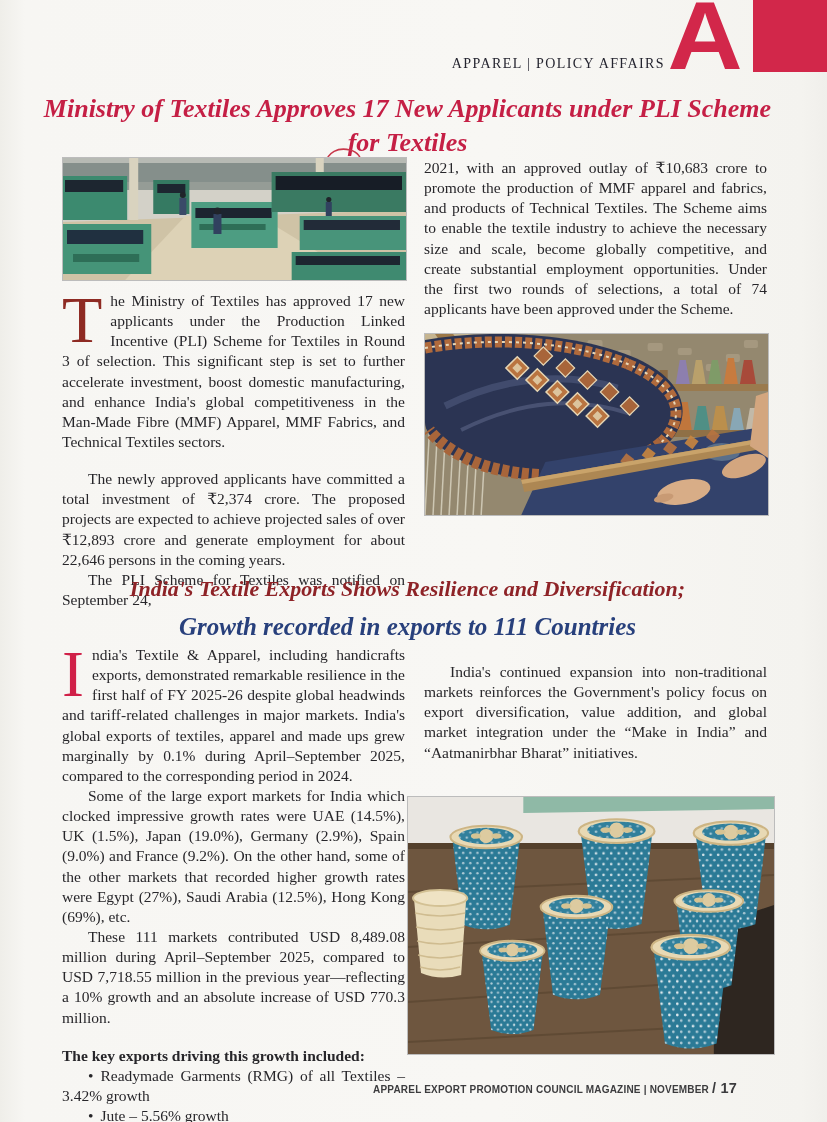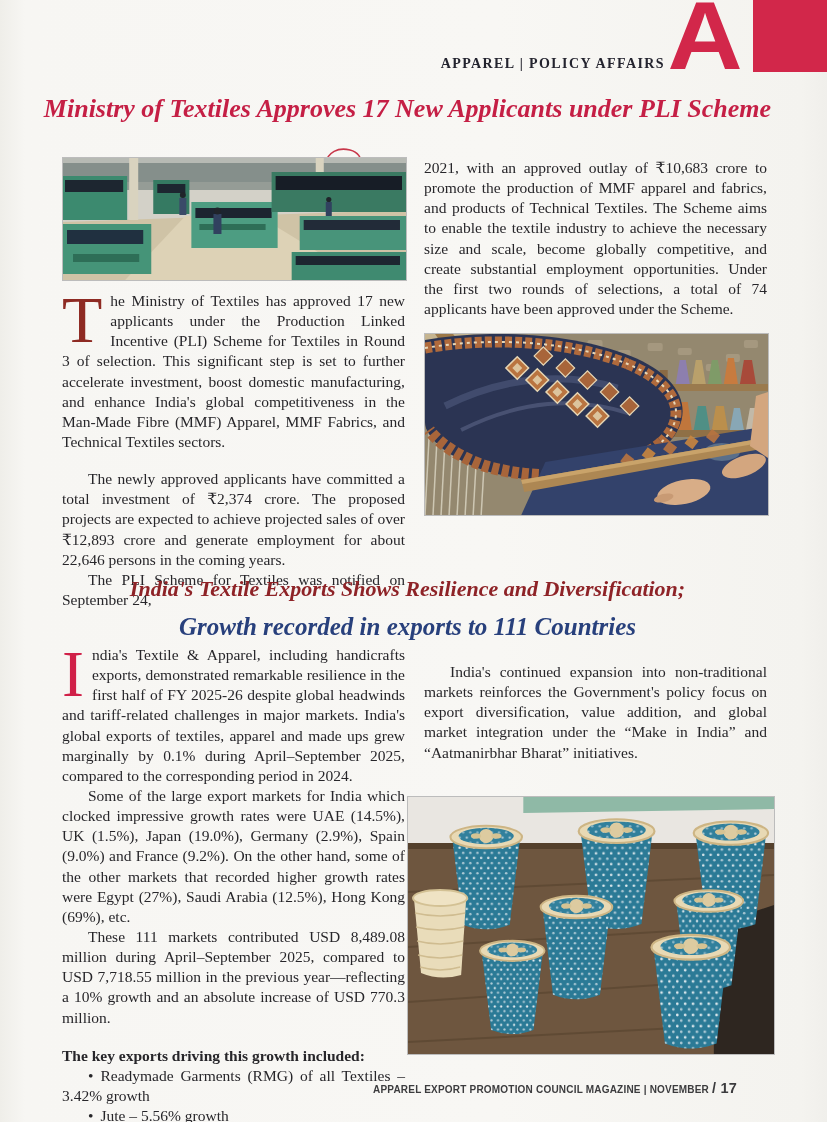--- a/index.html
+++ b/index.html
@@ -2,21 +2,21 @@
 <html><head>
 <meta charset="utf-8">
 <style>
   html,body{margin:0;padding:0;background:#e8e7e4;}
   .page{
     position:relative;width:827px;height:1122px;margin:0 auto;overflow:hidden;
     background:linear-gradient(90deg,#efeee9 0,#f7f6f3 3%,#f8f7f4 60%,#f4f3ef 97%,#f0efeb 100%);
     font-family:"Liberation Serif","DejaVu Serif",serif;color:#27262a;
   }
   
-  .hdr-label{position:absolute;top:56px;right:162px;font-weight:bold;font-size:14px;
+  .hdr-label{position:absolute;top:56px;right:162px;font-weight:normal;font-size:14px;
     letter-spacing:1.4px;color:#24242f;}
   .logo-a{position:absolute;top:-16px;right:82px;width:80px;height:92px;overflow:hidden;
     font-family:"Liberation Sans","DejaVu Sans",sans-serif;font-weight:bold;font-size:104px;
     line-height:104px;color:#d2274a;text-align:center;transform:scaleY(.92);}
   .logo-block{position:absolute;top:0;right:0;width:74px;height:72px;background:#d2274a;}
   
   .title{position:absolute;left:40px;right:52px;text-align:center;font-style:italic;font-weight:bold;}
   .t1{top:92px;font-size:26px;line-height:34px;color:#c51f45;}
   .t2{top:570px;line-height:38px;}
   .t2 .l1{font-size:22px;color:#8e2327;}
@@ -52,20 +52,21 @@
 <body>
 
 <div class="page">
 
   <div class="hdr-label">APPAREL | POLICY AFFAIRS</div>
   <div class="logo-a">A</div>
   <div class="logo-block"></div>
 
   <div class="title t1">
     <div>Ministry of Textiles Approves 17 New Applicants under PLI Scheme</div>
+    <div>for Textiles</div>
   </div>
 
   <svg class="squiggle" viewBox="0 0 46 22">
     <path d="M3,18 C6,6 16,1 28,4 C36,6 40,12 38,17 M38,17 l-4,-5 M38,17 l5,-4" stroke="#c8374a" stroke-width="1.6" fill="none" stroke-linecap="round"></path>
   </svg>
 
   <div class="col" id="a1-left">
     <div class="figure fig-factory">
       <svg viewBox="0 0 342 122" preserveAspectRatio="none">
         <rect width="342" height="122" fill="#d3d1c8"></rect>

